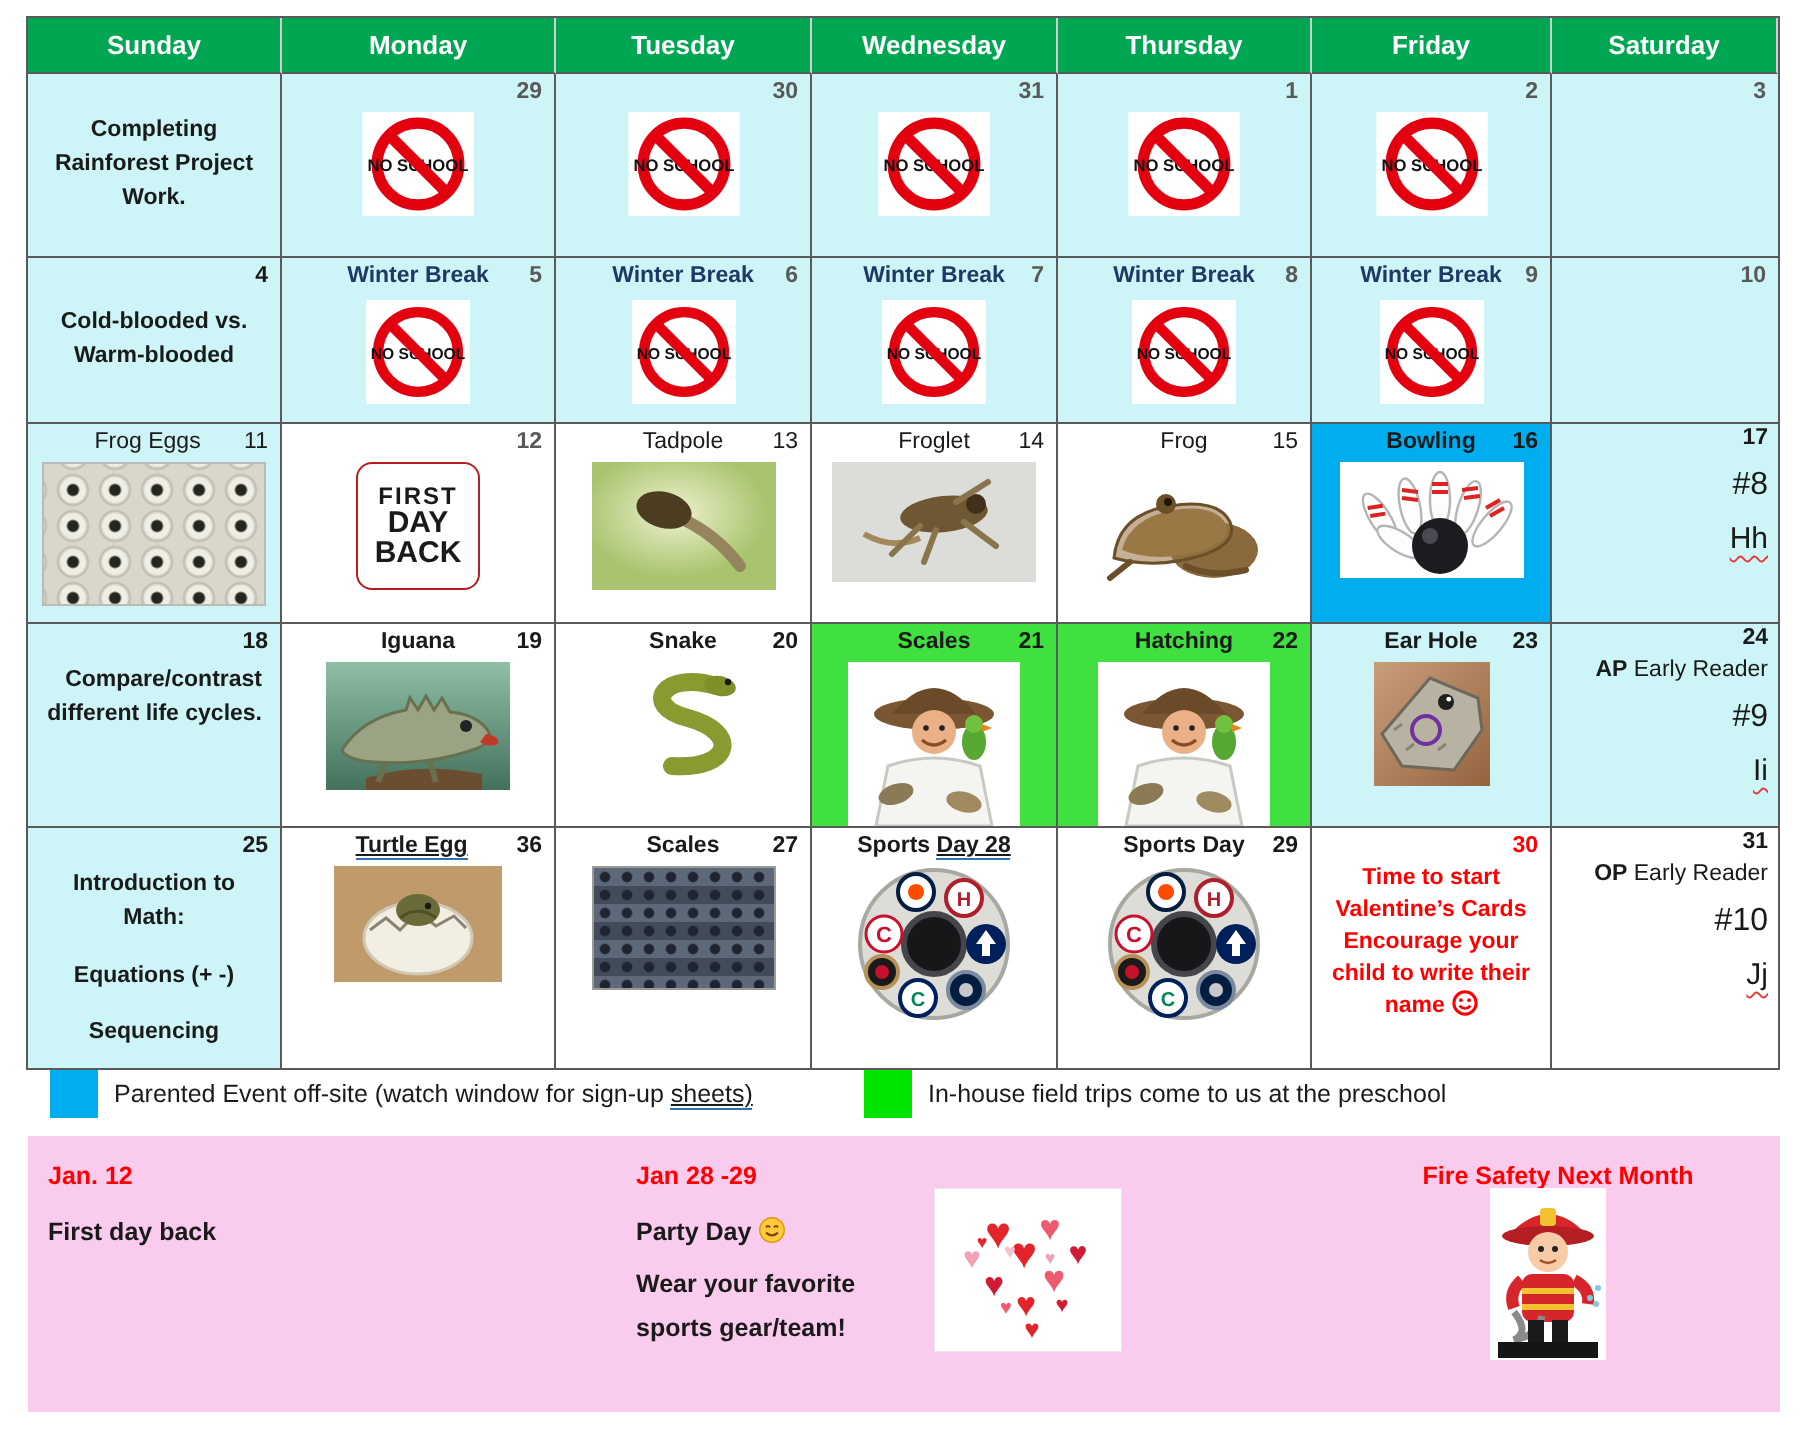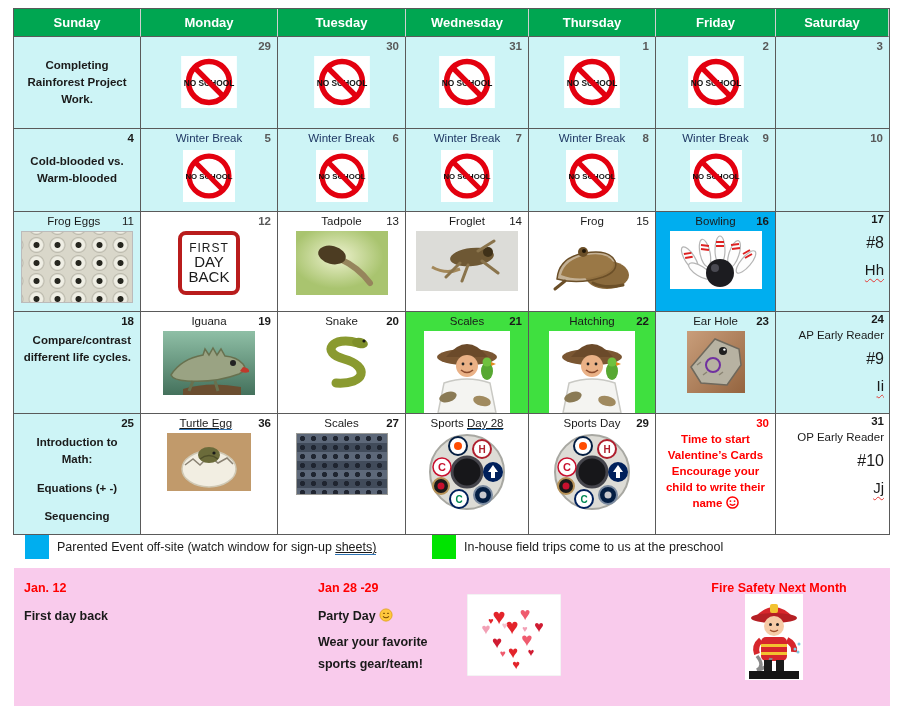--- a/index.html
+++ b/index.html
@@ -18,21 +18,21 @@
   .hcell:last-child { border-right:none; }
   .c { position:relative; border-right:1px solid #5a5a5a; border-bottom:1px solid #5a5a5a;
        padding:1px 3px; overflow:hidden; background:#fff; }
   .col7 { border-right:none; }
   .row6 { border-bottom:none; }
   .cyan { background:#CDF4F6; }
   .blue { background:#00AEEF; }
   .grn  { background:#3FE03F; }
 
   .hd { position:relative; height:16px; font-size:11.5px; text-align:center; line-height:16px; white-space:nowrap; }
-  .t  { font-weight:normal; }
+  .t  { font-weight:bold; }
   .treg { font-weight:normal; }
   .d  { position:absolute; right:3px; top:0; font-weight:bold; color:#1a1a1a; }
   .dgray { color:#595959; }
   .dred  { color:#FF0000; }
   .navy  { color:#1F3864; }
 
   .imgwrap { display:flex; justify-content:center; align-items:flex-start; margin-top:2px; }
 
   .snote { font-weight:bold; font-size:11.5px; line-height:1.5; text-align:center; padding:1px 5px; }
   .snote.right { text-align:right; padding-right:6px; }
@@ -222,21 +222,21 @@
       <div class="hd"><span class="treg">Frog Eggs</span>&nbsp;&nbsp;<span style="font-weight:normal" class="d">11</span></div>
       <div class="imgwrap">
           <div style="width:112px;height:72px;background-color:#d9d7ca;background-image:radial-gradient(circle,#26261f 2.5px,rgba(0,0,0,0) 3.5px),radial-gradient(circle,#efeee4 6px,#bdbbae 7.5px,rgba(0,0,0,0) 8.5px);background-size:21px 18px,21px 18px;background-position:4px 4px,4px 4px;border:1px solid #bbb;"></div>
         </div>
     </div>
     <div class="c">
       <div class="hd">
           <span class="d dgray">12</span>
         </div>
       <div class="imgwrap">
-          <div style="width:62px;height:64px;border:4px solid #b91c1c;border-radius:8px;display:flex;flex-direction:column;align-items:center;justify-content:center;font-weight:normal;color:#1a1a1a;line-height:1;background:#fff;">
+          <div style="width:62px;height:64px;border:1px solid #b91c1c;border-radius:8px;display:flex;flex-direction:column;align-items:center;justify-content:center;font-weight:bold;color:#1a1a1a;line-height:1;background:#fff;">
             <span style="font-size:12px;letter-spacing:1px">FIRST</span>
             <span style="font-size:15px">DAY</span>
             <span style="font-size:15px">BACK</span>
           </div>
         </div>
     </div>
     <div class="c">
       <div class="hd"><span class="treg">Tadpole</span><span style="font-weight:normal" class="d">13</span></div>
       <div class="imgwrap">
           <svg width="92" height="64" viewBox="0 0 92 64">

